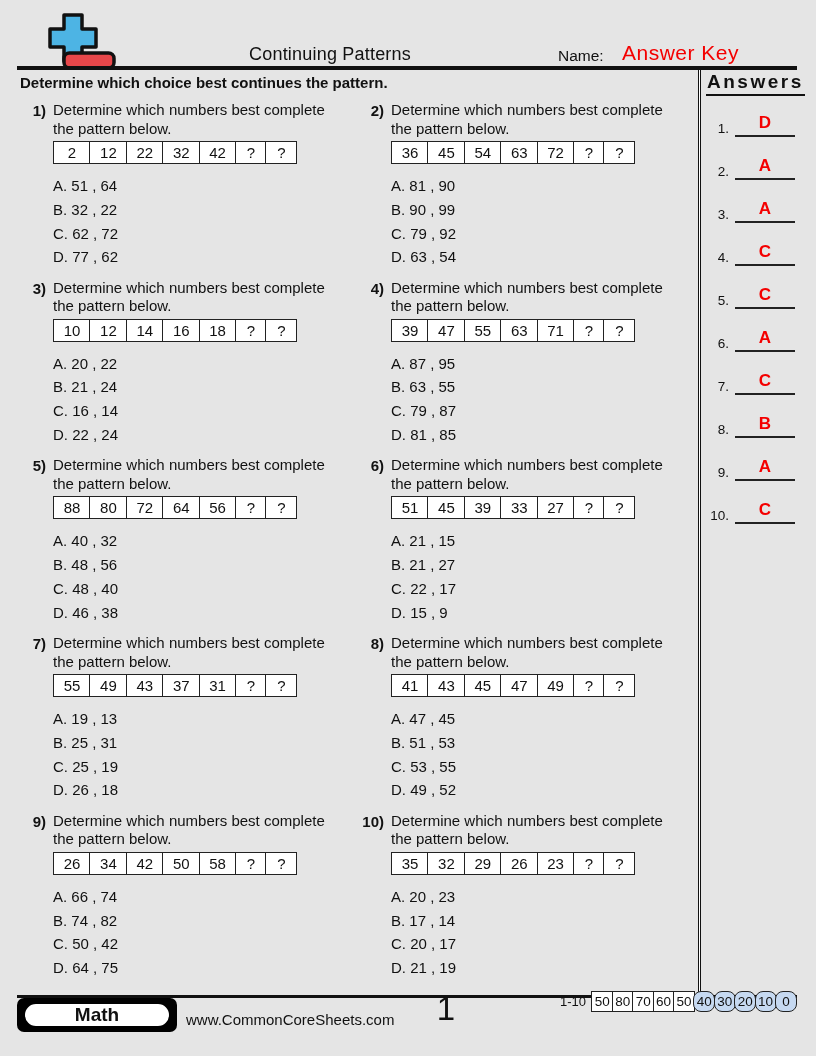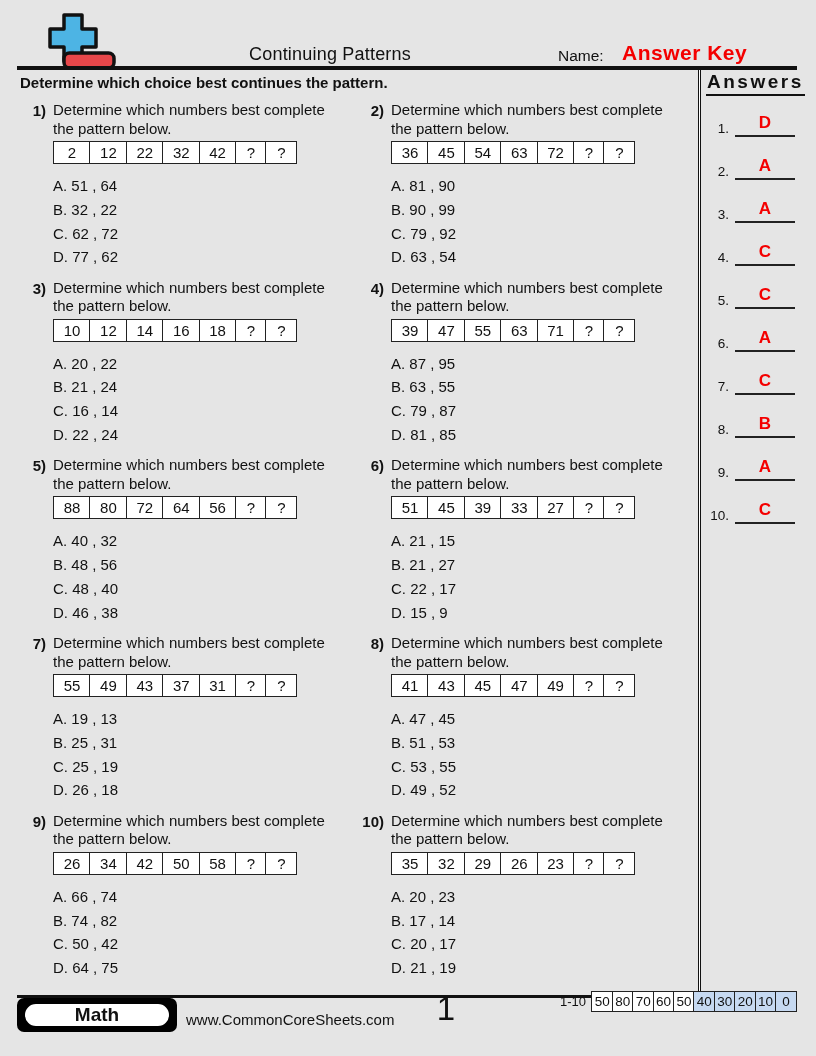--- a/index.html
+++ b/index.html
@@ -4,21 +4,21 @@
 <style>
   html,body { margin:0; padding:0; background:#fff; }
   .page { position:relative; width:816px; height:1056px; background:#e5e5e5;
           font-family:"Liberation Sans", sans-serif; color:#111; overflow:hidden; }
 
   
   .logo { position:absolute; left:42px; top:12px; width:80px; height:60px; }
   .title { position:absolute; left:160px; top:44px; width:340px; text-align:center;
            font-size:18px; letter-spacing:.2px; }
   .name-label { position:absolute; left:558px; top:47px; font-size:15.5px; }
-  .name-value { position:absolute; left:622px; top:41px; font-size:21px; font-weight:bold;
+  .name-value { position:absolute; left:622px; top:41px; font-size:21px; font-weight:normal;
                 color:#f40000; letter-spacing:.5px; }
   .header-rule { position:absolute; left:17px; width:780px; top:66px; height:4px; background:#111; }
   .instruction { position:absolute; left:20px; top:74px; font-size:15px; font-weight:bold; }
 
   
   .vline { position:absolute; left:698px; top:70px; width:3px; height:927px;
            border-left:1.6px solid #111; border-right:1.6px solid #111; box-sizing:border-box; background:#fff; }
   .answers-title { position:absolute; left:706px; top:71px; font-size:19px; font-weight:bold;
                    letter-spacing:2.5px; border-bottom:2.5px solid #111; padding:0 1px 1px 1px; }
   .ans-item { position:absolute; left:705px; width:92px; height:27px; }
@@ -50,21 +50,21 @@
   .math-pill { position:absolute; left:5px; top:3px; right:5px; bottom:3px; background:#fff;
                border:3px solid #000; border-radius:16px; display:flex; align-items:center;
                justify-content:center; font-size:19px; font-weight:bold; }
   .website { position:absolute; left:186px; top:1011px; font-size:15px; }
   .page-num { position:absolute; left:428px; top:990px; width:36px; text-align:center; font-size:33px; }
   .score { position:absolute; top:991px; right:19px; display:flex; align-items:center;text-align:right; }
   .score-label { font-size:13px; margin-right:7px; }
   .score-cell { width:20px; height:19px; border:1.6px solid #222; margin-left:-1.6px; display:flex;
                 align-items:center; justify-content:center; font-size:13.5px; background:#fff; }
   .score-cell:first-of-type { margin-left:0; }
-  .score-cell.hl { background:#c6d9f1; }
+  .score-cell.hl { background:#c6d9f1;border-radius:8px; }
 </style>
 </head>
 <body>
 
 <div class="page">
 
   <div class="logo">
     <svg width="80" height="60" viewBox="0 0 80 60">
       <path d="M22 3 h18 v14 h14 v18 h-14 v14 h-18 v-14 h-14 v-18 h14 z" fill="#4db4e4" stroke="#111" stroke-width="3.5" stroke-linejoin="round"></path>
       <rect x="22" y="41" width="50" height="15" rx="5.5" fill="#e8474a" stroke="#111" stroke-width="3.5"></rect>

